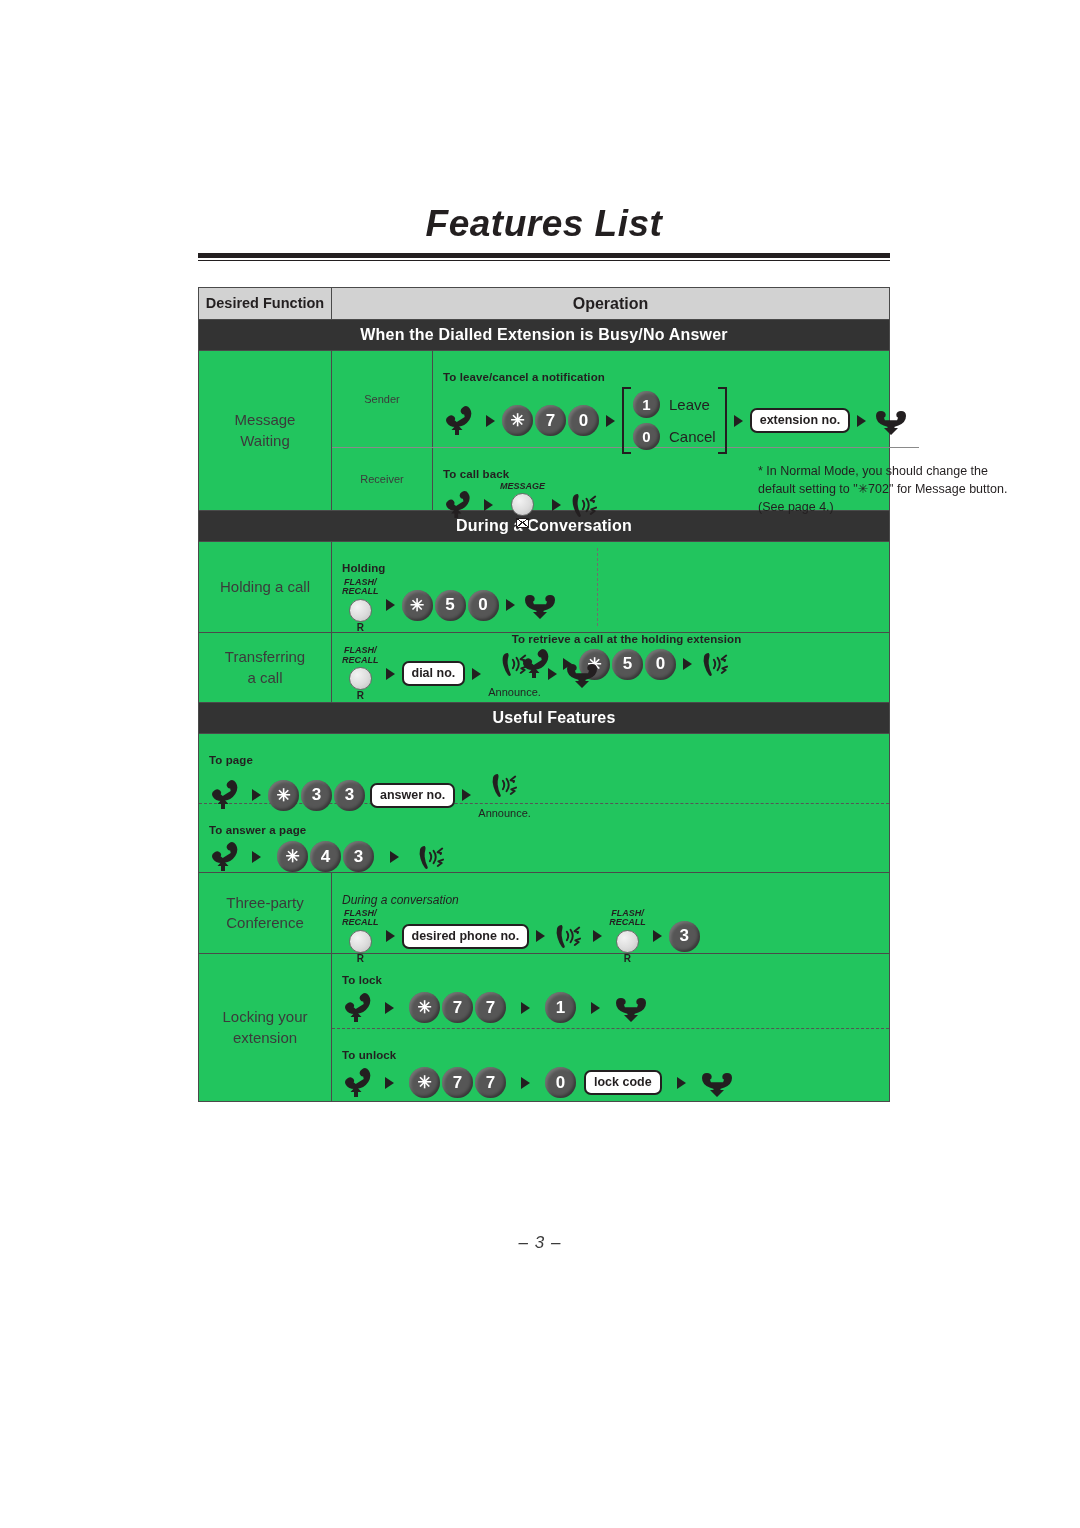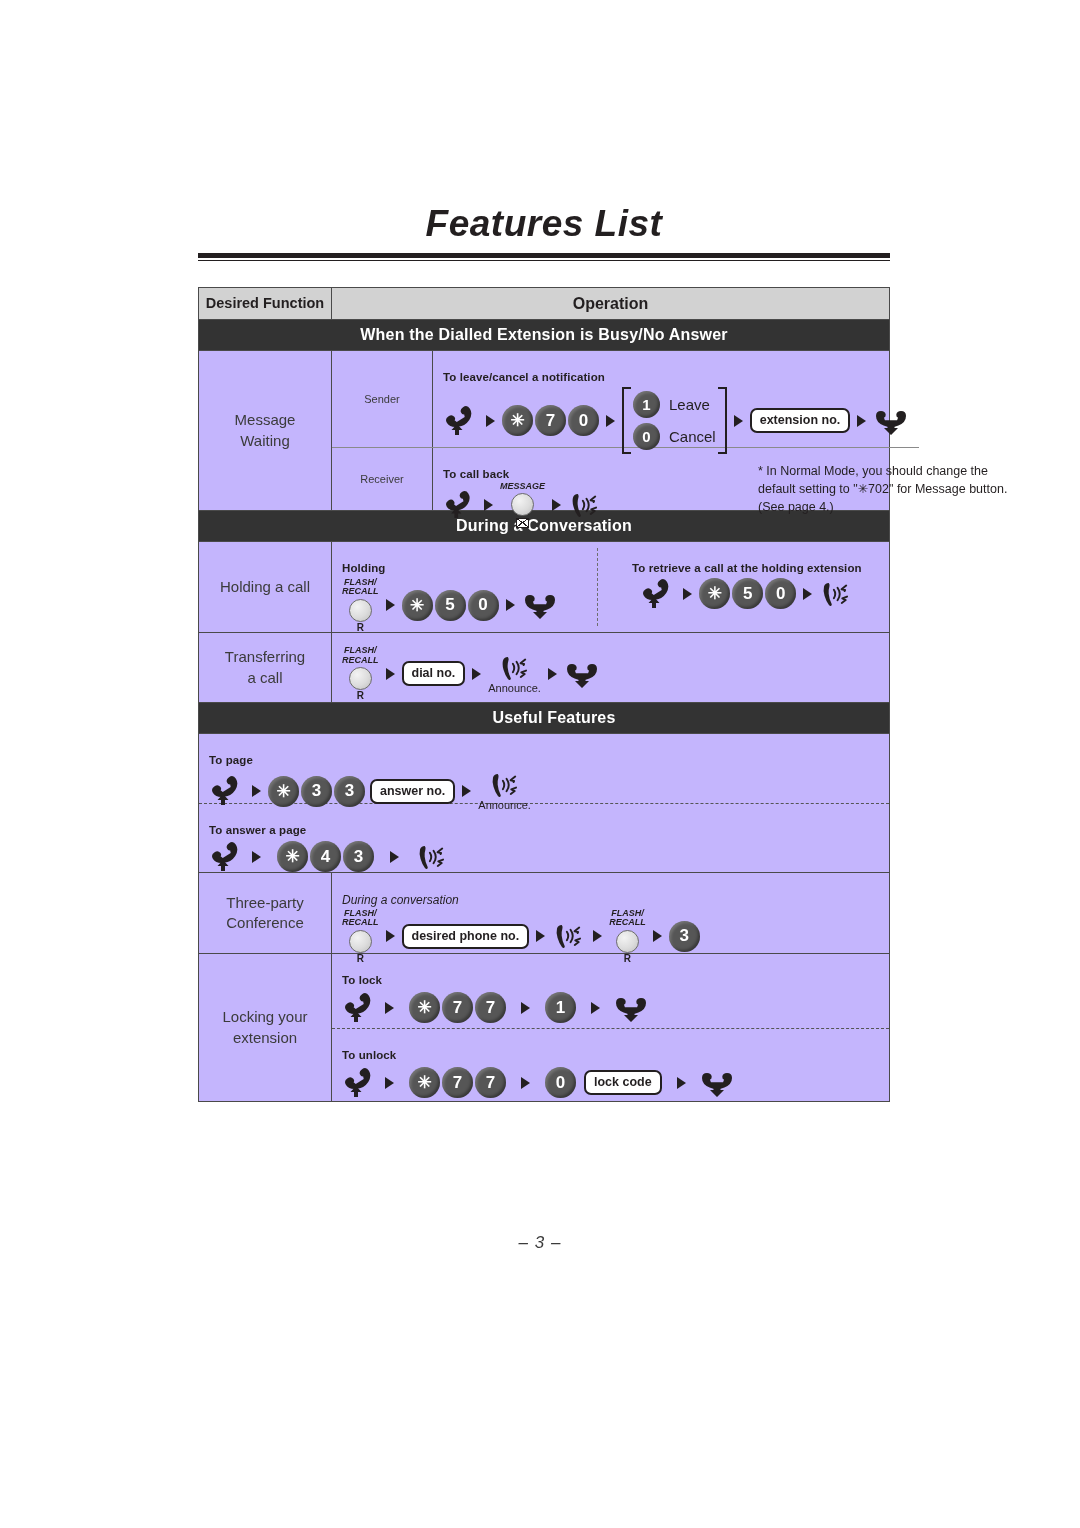--- a/index.html
+++ b/index.html
@@ -51,21 +51,21 @@
   }
 
   
   .ftable {
     position: absolute;
     left: 198px;
     top: 287px;
     width: 692px;
     border: 1.5px solid #4a4a4a;
     box-sizing: border-box;
-    background: #c4b5fd;
+    background: #22c55e;
   }
   .trow {
     display: flex;
     border-top: 1.5px solid #4a4a4a;
     box-sizing: border-box;
   }
   .trow.first { border-top: none; }
 
   .col-func {
     width: 133px;
@@ -259,21 +259,21 @@
   
   .withsub {
     display: flex;
     flex-direction: column;
     align-items: center;
     flex: 0 0 auto;
   }
   .subcap {
     font-size: 11px;
     color: #231f20;
-    margin-top: 0px;
+    margin-top: 8px;
   }
 
   
   .bracket {
     display: flex;
     align-items: center;
     flex: 0 0 auto;
     position: relative;
     padding: 0 9px;
   }
@@ -457,21 +457,21 @@
       <div class="section-banner" style="flex:1 1 auto;">During a Conversation</div>
     </div>
 
     <div class="trow" style="height:91px;">
       <div class="col-func">
         <span style="white-space:pre-line;">Holding a call</span>
       </div>
       <div class="col-op op-cell">
         <div class="vdash" style="left:265px;"></div>
 
-        <div style="display:flex;">
+        <div style="display:flex;flex-direction:column;">
 
           <div style="width:258px;">
             <div class="caption">Holding</div>
             <div class="seq" style="margin-top:4px;">
               <span class="pbtn">
                 <span class="pbtn-label">FLASH/
 RECALL</span>
                 <span class="pbtn-circle"></span>
                 <span class="pbtn-sub">R</span>
               </span>

